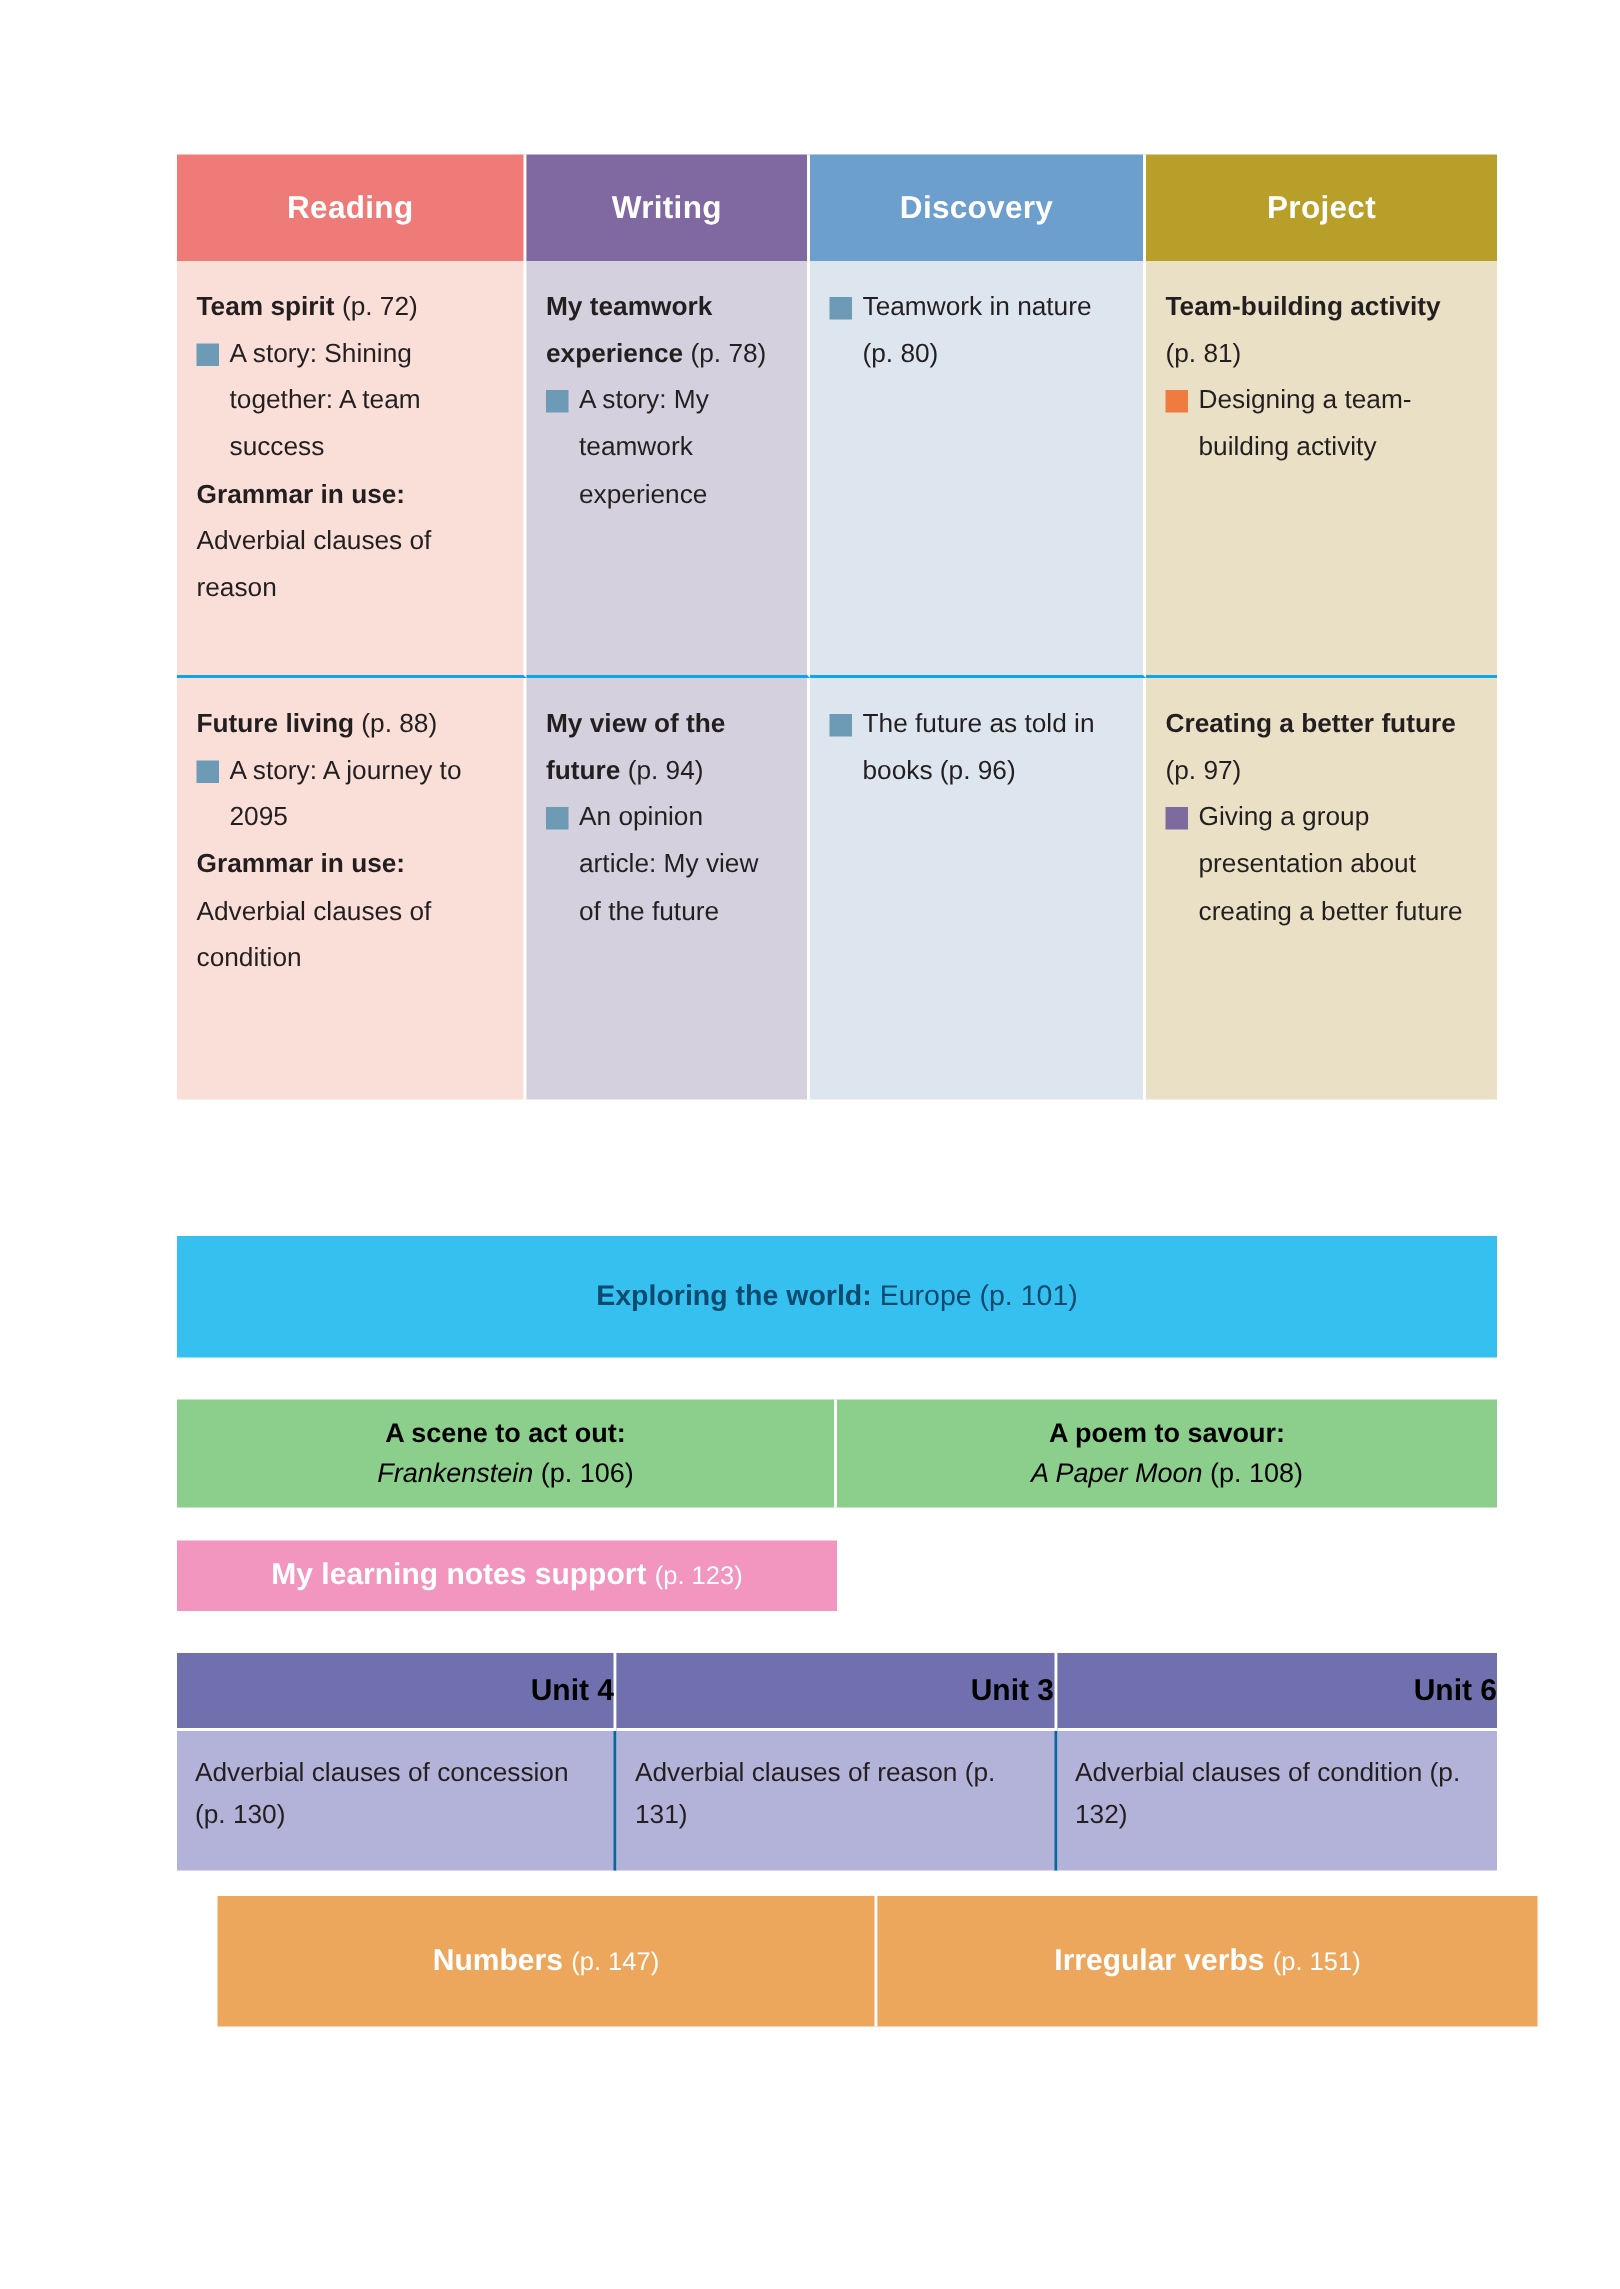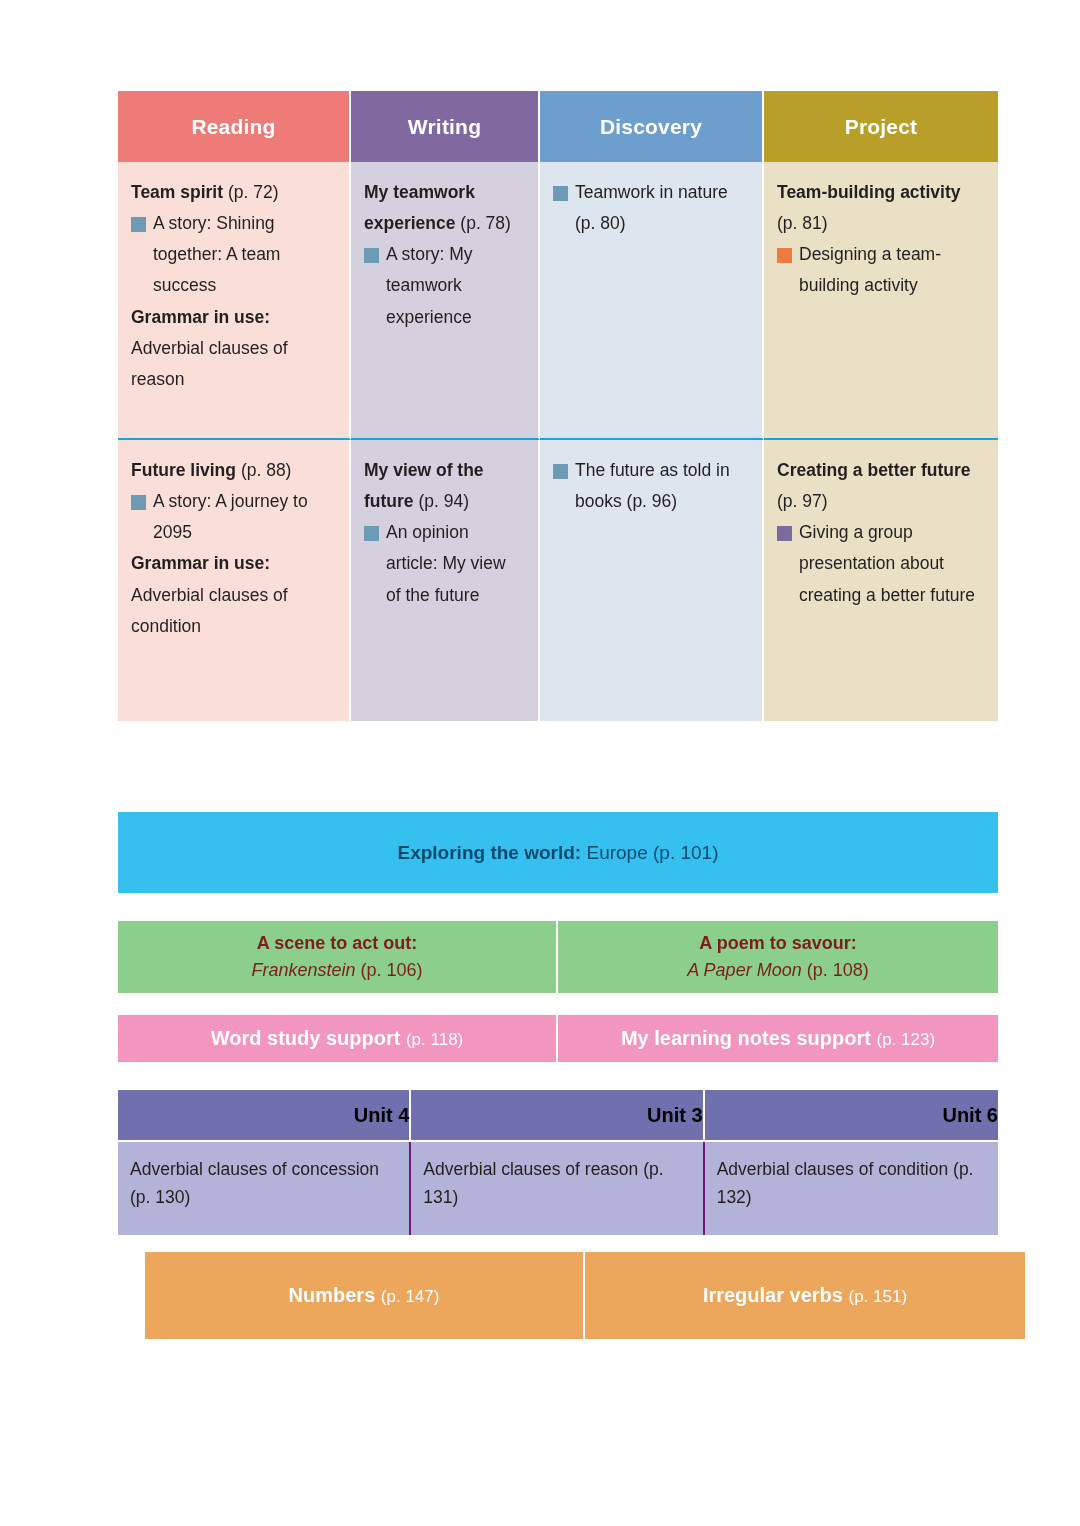--- a/index.html
+++ b/index.html
@@ -12,21 +12,21 @@
     height: 1526px;
     font-family: "Liberation Sans", sans-serif;
     color: #231f20;
     position: relative;
     overflow: hidden;
   }
 
   .page {
     position: absolute;
     left: 118px;
-    top: 4px;
+    top: 16px;
     width: 880px;
     height: 1084px;
   }
 
   
   .skills-table {
     position: absolute;
     top: 87px;
     left: 0;
     width: 880px;
@@ -120,21 +120,21 @@
     font-size: 19px;
     color: #0c4a6e;
   }
 
   
   .band-lit { top: 917px; height: 72px; }
   .band-lit .cell {
     width: 440px;
     background: #8cce8c;
     font-size: 18px;
-    color: #7f1d1d;
+    color: #000000;
     line-height: 1.48;
   }
   .band-lit .it { font-style: italic; }
 
   
   .band-support { top: 1011px; height: 47px; }
   .band-support .cell {
     width: 440px;
     background: #f295bf;
     color: #ffffff;
@@ -168,21 +168,21 @@
   .unit-table th:last-child { border-right: none; }
   .unit-table td {
     height: 70px;
     background: #b3b2d8;
     color: #231f20;
     font-size: 17.5px;
     line-height: 1.62;
     vertical-align: top;
     text-align: left;
     padding: 13px 12px 10px 12px;
-    border-right: 2px solid #701a75;
+    border-right: 2px solid #0369a1;
   }
   .unit-table td:last-child { border-right: none; }
 
   
   .band-ref { top: 1248px; height: 87px; padding-left: 27px; }
   .band-ref .cell {
     width: 440px;
     background: #eda75c;
     color: #ffffff;
     font-size: 20px;
@@ -288,23 +288,20 @@
       <span><i class="it">Frankenstein</i>&nbsp;<span>(p. 106)</span></span>
     </div>
     <div class="cell">
       <b>A poem to savour:</b>
       <span><i class="it">A Paper Moon</i>&nbsp;<span>(p. 108)</span></span>
     </div>
   </div>
 
   <div class="band band-support">
     <div class="cell">
-      <span><span>Word study support</span>&nbsp;<span class="pgw">(p. 118)</span></span>
-    </div>
-    <div class="cell">
       <span><span>My learning notes support</span>&nbsp;<span class="pgw">(p. 123)</span></span>
     </div>
   </div>
 
   <table class="unit-table">
     <colgroup>
         <col>
         <col>
         <col>
       </colgroup>

